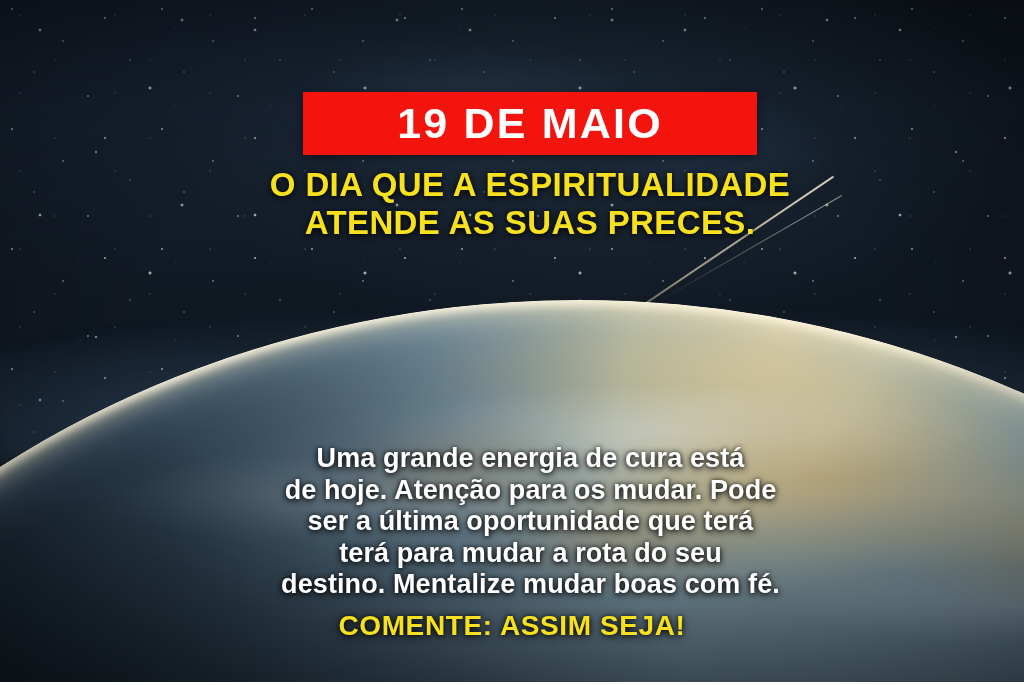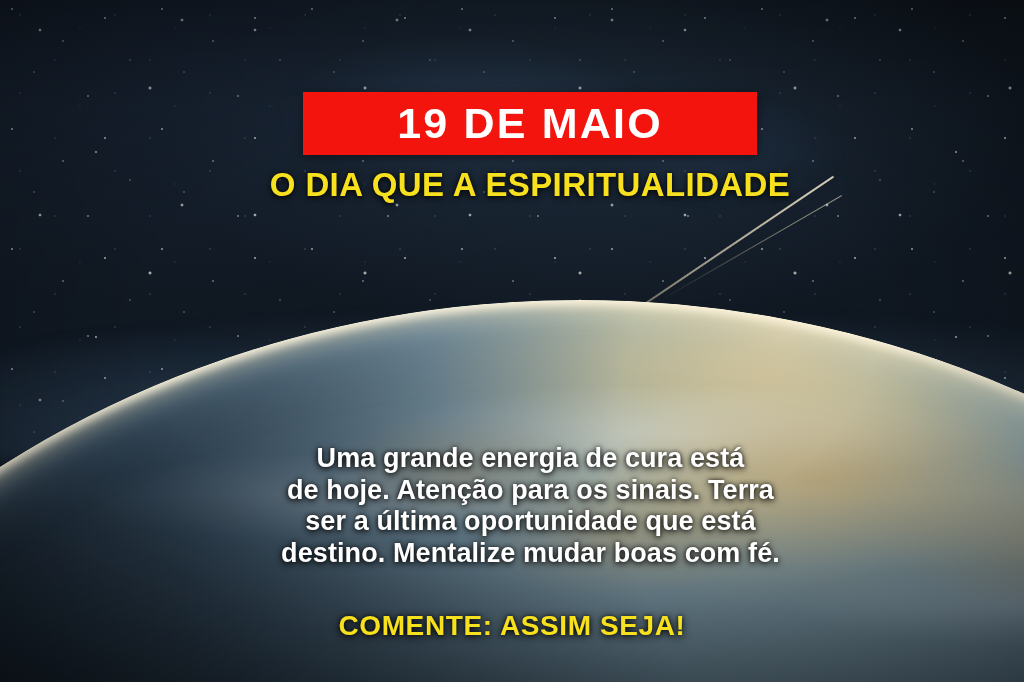--- a/index.html
+++ b/index.html
@@ -254,26 +254,28 @@
   <div class="vignette"></div>
 
   <div class="content">
 
     <div class="date-banner">
       <span class="date-banner-text">19 DE MAIO</span>
     </div>
 
     <div class="headline">
       <span class="headline-line">O DIA QUE A ESPIRITUALIDADE</span>
+      <span class="headline-line">ATENDE AS SUAS PRECES.</span>
     </div>
 
     <div class="body-copy">
       <span class="body-line">Uma grande energia de cura está</span>
-      <span class="body-line">de hoje. Atenção para os sinais. Terra</span>
-      <span class="body-line">ser a última oportunidade que está</span>
+      <span class="body-line">de hoje. Atenção para os mudar. Pode</span>
+      <span class="body-line">ser a última oportunidade que terá</span>
+      <span class="body-line">terá para mudar a rota do seu</span>
       <span class="body-line">destino. Mentalize mudar boas com fé.</span>
     </div>
 
     <div class="cta">COMENTE: ASSIM SEJA!</div>
 
   </div>
 
   <div class="bottom-edge"></div>
 
 </div>

